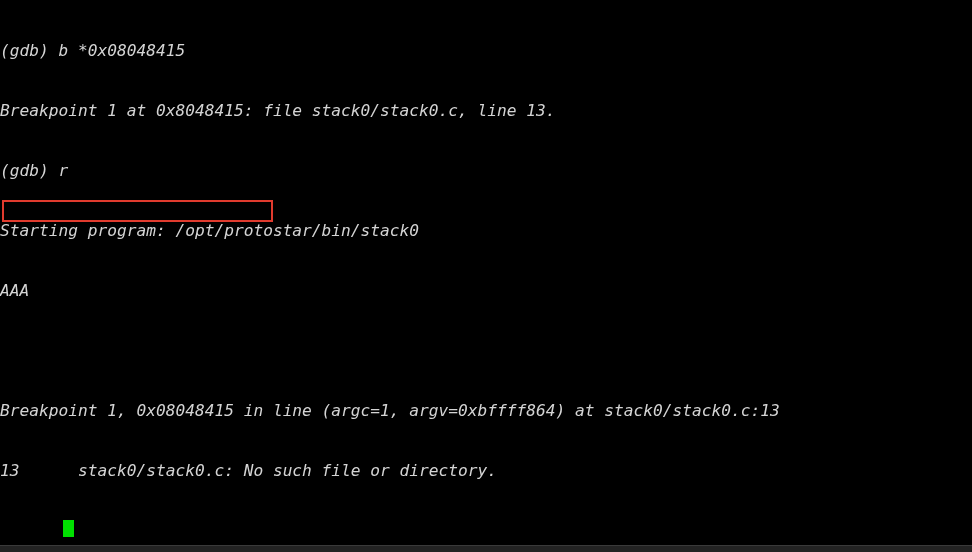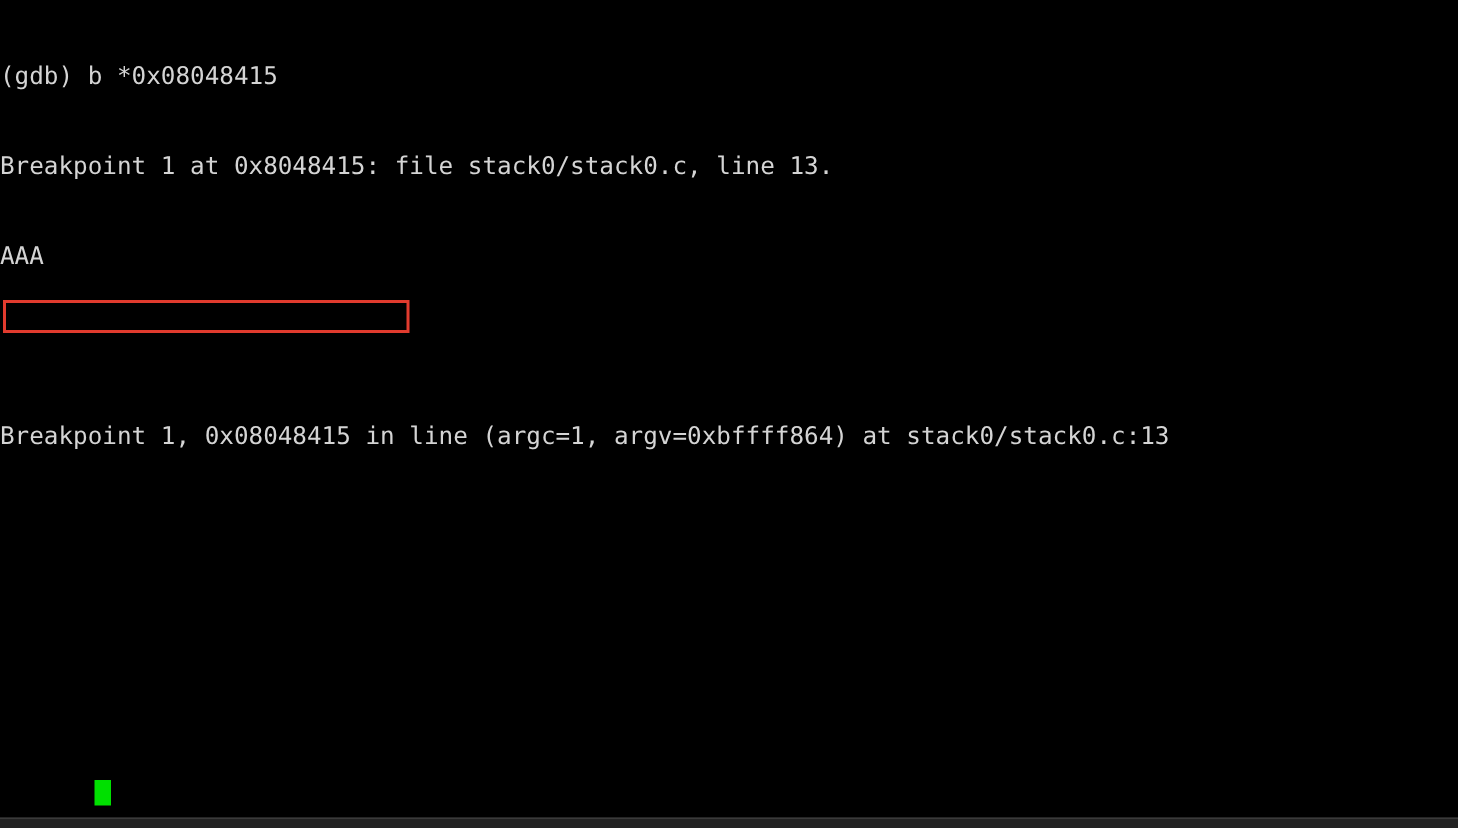--- a/index.html
+++ b/index.html
@@ -16,20 +16,21 @@
   }
 
   #terminal {
     position: relative;
     width: 972px;
     height: 545px;
     background: #000000;
     box-sizing: border-box;
     padding: 0;
     overflow: hidden;
+    font-style: italic;
   }
 
   #screen {
     position: absolute;
     left: 0;
     top: 1px;
     width: 972px;
     font-size: 16.2px;
     line-height: 20px;
     letter-spacing: 0px;
@@ -84,23 +85,26 @@
   }
 </style>
 </head>
 <body>
 
 <div id="terminal">
 
   <div id="screen">
     <span class="line">(gdb) b *0x08048415</span>
     <span class="line">Breakpoint 1 at 0x8048415: file stack0/stack0.c, line 13.</span>
+    <span class="line">(gdb) r</span>
+    <span class="line">Starting program: /opt/protostar/bin/stack0</span>
     <span class="line">AAA</span>
     <span class="line blank"></span>
     <span class="line">Breakpoint 1, 0x08048415 in line (argc=1, argv=0xbffff864) at stack0/stack0.c:13</span>
+    <span class="line">13      stack0/stack0.c: No such file or directory.</span>
     
     
     
     
     
     
     
     
     
     

